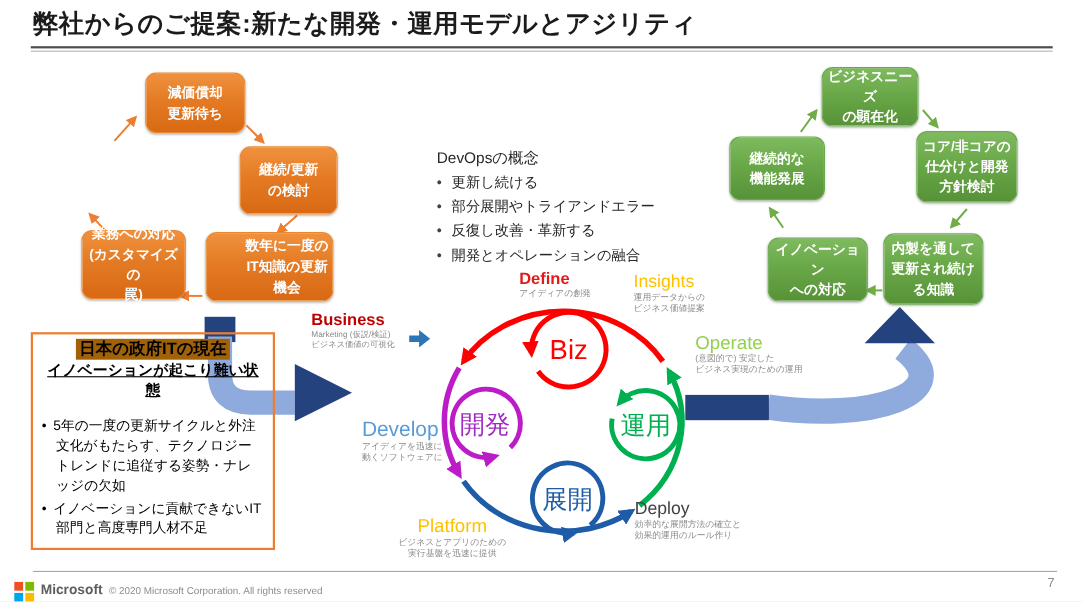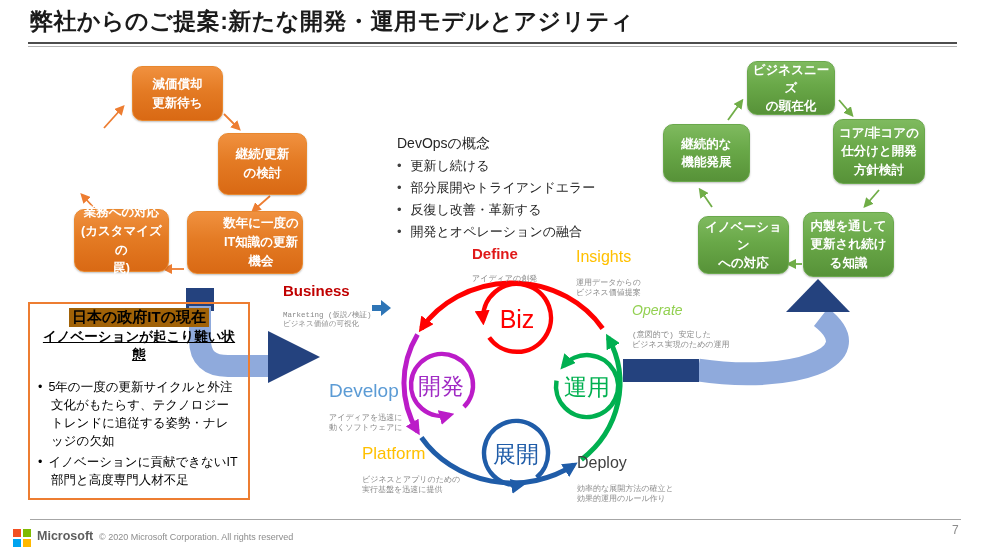--- a/index.html
+++ b/index.html
@@ -40,21 +40,21 @@
   .ibul li::before{content:"•";margin-right:6px;}
 
   .devops-head{font-size:14px;color:#262626;}
   .dbul{margin:4px 0 0 0;padding:0;list-style:none;font-size:13px;color:#262626;}
   .dbul li{padding-left:17px;text-indent:-17px;margin-top:4px;}
   .dbul li::before{content:"•";margin-right:9px;color:#404040;}
 
   
   .stage{line-height:1.05;}
   .stage .nm{display:block;}
-  .stage .ds{display:block;color:#8a8a8a;font-size:8px;line-height:1.25;margin-top:12px;font-family:Liberation Mono, monospace;}
+  .stage .ds{display:block;color:#8a8a8a;font-size:8px;line-height:1.25;margin-top:0;}
   .node{transform:translate(-50%,-50%);font-weight:500;}
 
   
   .footline{border-top:1px solid #a6a6a6;height:0;}
   .mslogo{display:grid;grid-template-columns:8px 8px;grid-template-rows:8px 8px;gap:1.5px;}
   .mslogo i{display:block;}
   .ms-name{font-size:12.5px;font-weight:700;color:#5e5e5e;}
   .copyright{font-size:9px;color:#8c8c8c;}
   .pagenum{font-size:12px;color:#8c8c8c;}
 </style>
@@ -173,30 +173,30 @@
   <div class="abs stage" style="left:472px;top:246px;z-index:2;">
     <span class="nm" style="font-size:15px;font-weight:700;color:#E01919;">Define</span>
     <span class="ds pre">アイディアの創発</span>
   </div>
   <div class="abs stage" style="left:576px;top:249px;z-index:2;">
     <span class="nm" style="font-size:16px;color:#FFC000;">Insights</span>
     <span class="ds pre">運用データからの
 ビジネス価値提案</span>
   </div>
   <div class="abs stage" style="left:632px;top:303px;z-index:2;">
-    <span class="nm" style="font-size:14px;color:#92D050;font-style:italic;">Operate</span>
+    <span class="nm" style="font-size:17px;color:#92D050;">Operate</span>
     <span class="ds pre">(意図的で) 安定した
 ビジネス実現のための運用</span>
   </div>
   <div class="abs stage" style="left:577px;top:455px;z-index:2;">
     <span class="nm" style="font-size:16px;color:#404040;">Deploy</span>
     <span class="ds pre">効率的な展開方法の確立と
 効果的運用のルール作り</span>
   </div>
-  <div class="abs stage" style="left:362px;top:445px;z-index:2;">
+  <div class="abs stage" style="left:362px;top:470px;z-index:2;text-align:center;">
     <span class="nm" style="font-size:17px;color:#FFC000;">Platform</span>
     <span class="ds pre">ビジネスとアプリのための
 実行基盤を迅速に提供</span>
   </div>
   <div class="abs stage" style="left:329px;top:381px;z-index:2;">
     <span class="nm" style="font-size:19px;color:#5B9BD5;">Develop</span>
     <span class="ds pre">アイディアを迅速に
 動くソフトウェアに</span>
   </div>
   <div class="abs stage" style="left:283px;top:283px;z-index:2;">

